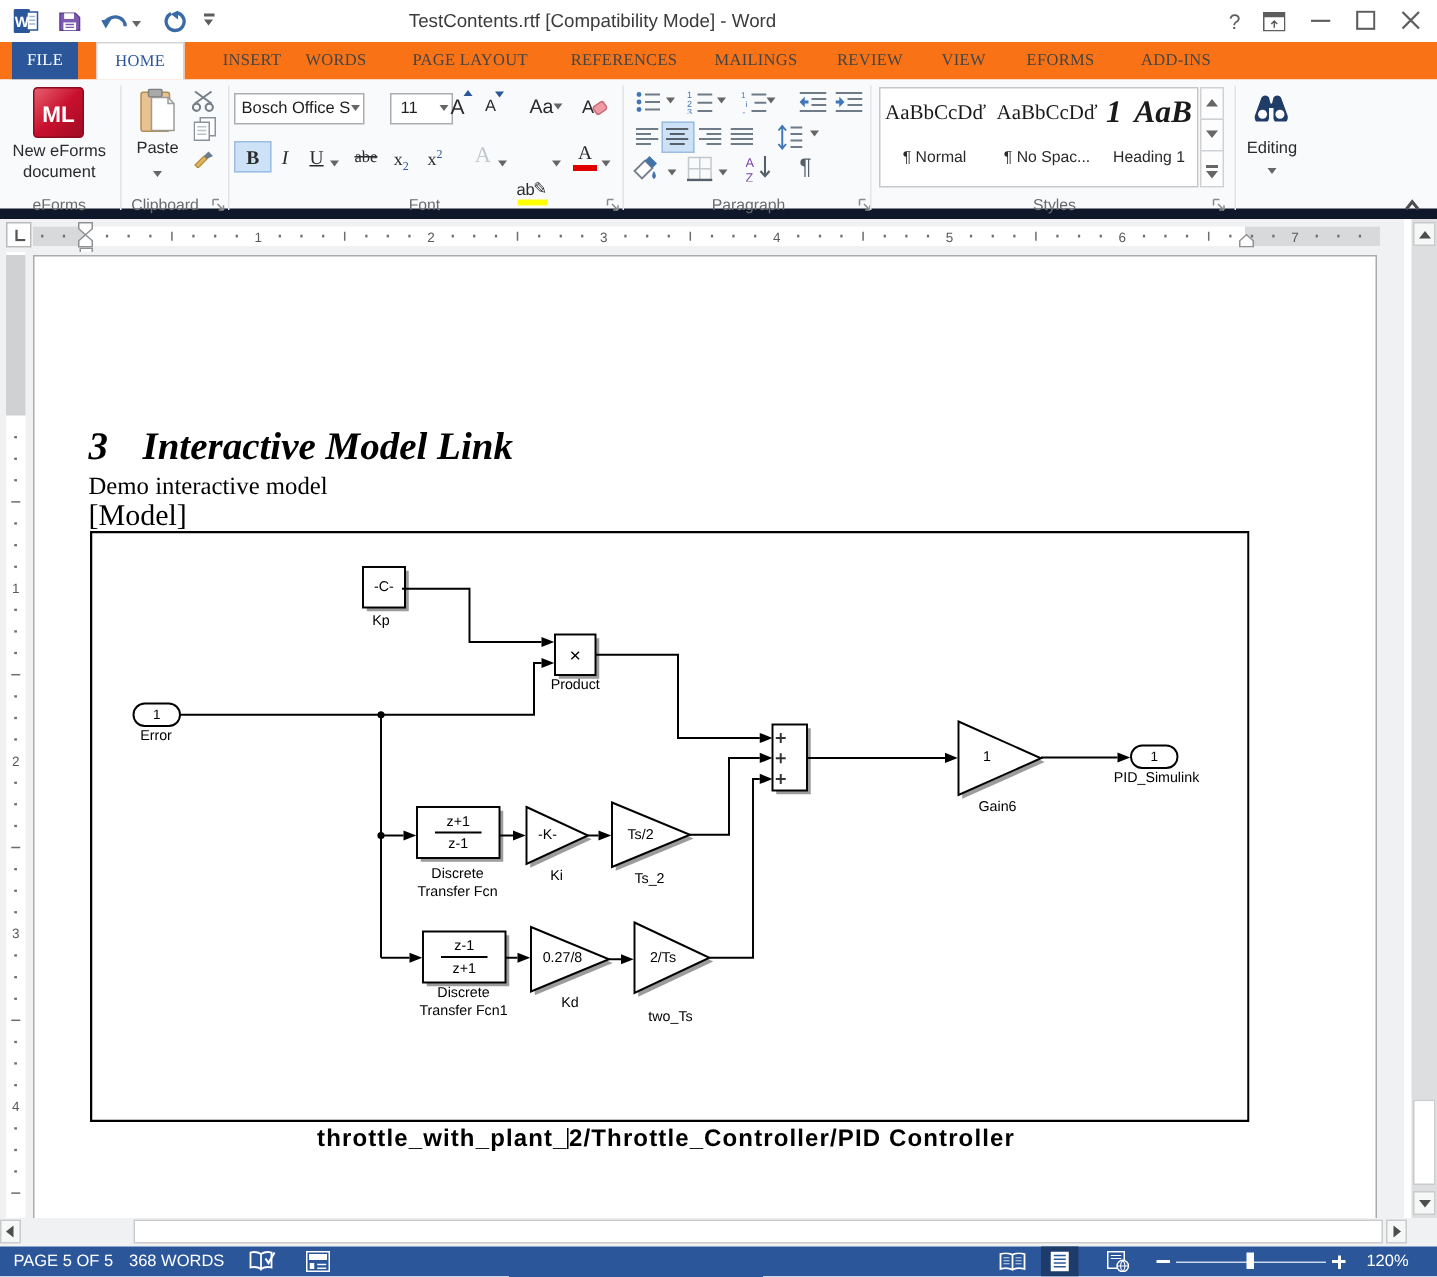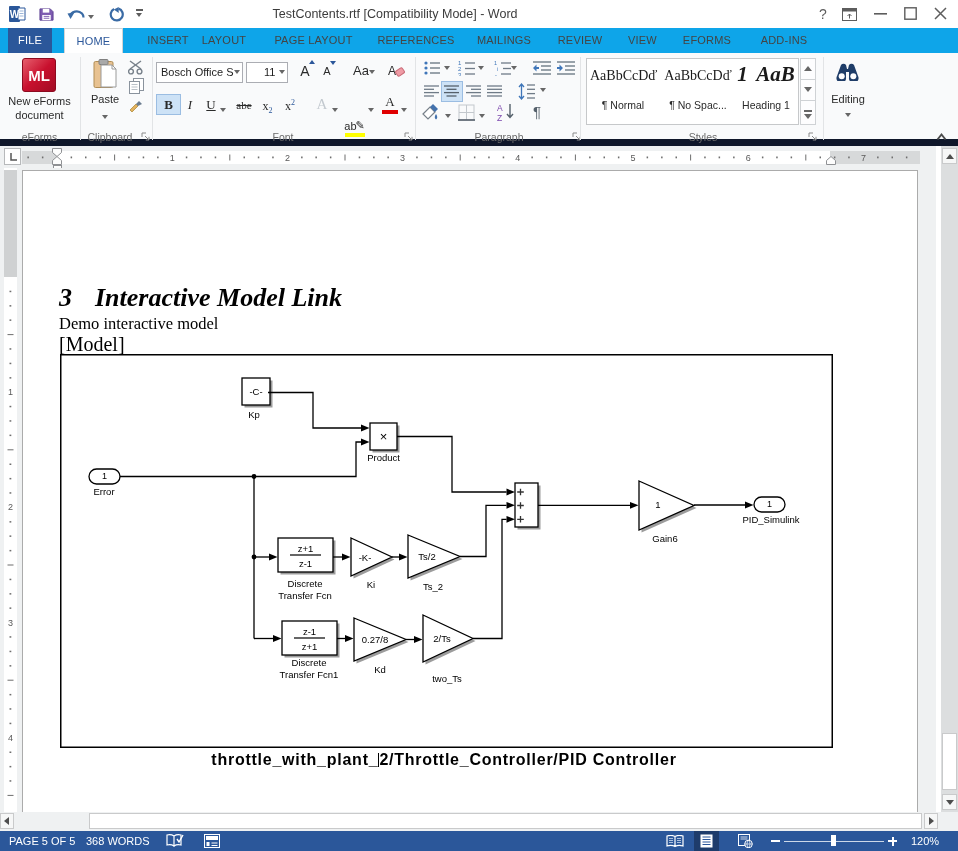--- a/index.html
+++ b/index.html
@@ -6,21 +6,21 @@
 html,body { width:958px; height:851px; overflow:hidden; }
 body { font-family:"Liberation Sans", sans-serif; position:relative; background:#fff; }
 .abs { position:absolute; }
 
 
 #titlebar { position:absolute; left:0; top:0; width:958px; height:28px; background:#fff; }
 #title-text { position:absolute; top:7px; left:0; width:790px; text-align:center; font-size:12.5px; color:#3b3b3b; }
 .winbtn { position:absolute; top:6px; color:#5d5d5d; font-size:13px; width:22px; text-align:center; }
 
 
-#tabrow { position:absolute; left:0; top:28px; width:958px; height:25px; background:#0ea5e9; }
+#tabrow { position:absolute; left:0; top:28px; width:958px; height:25px; background:#f97316;font-family:Liberation Serif, serif; }
 .tab { position:absolute; top:0; height:25px; line-height:25px; font-size:11px; color:#444; text-align:center; letter-spacing:0.2px; }
 #tab-file { left:8px; width:44px; background:#2b579a; color:#fff; }
 #tab-home { background:#fff; color:#2b579a; border:1px solid #d4d4d4; border-bottom:none; z-index:3; }
 
 
 #ribbon { position:absolute; left:0; top:53px; width:958px; height:93px; background:#f9fafb; border-bottom:7px solid #0f172a; }
 .gsep { position:absolute; top:4px; height:83px; width:1px; background:#e2e4e6; }
 .glabel { position:absolute; top:78px; height:14px; font-size:10.5px; color:#6a6a6a; text-align:center; }
 .launcher { position:absolute; top:79px; width:10px; height:10px; }
 .launcher svg { display:block; }
@@ -103,21 +103,21 @@
     <svg class="abs" style="left:934px;top:7px;" width="13" height="13" viewBox="0 0 13 13">
         <path d="M1 1 L12 12 M12 1 L1 12" stroke="#5d5d5d" stroke-width="1.5"></path>
       </svg>
   </div>
 </div>
 
 <div id="tabrow">
   <div class="tab" id="tab-file">FILE</div>
   <div class="tab" id="tab-home" style="left:64px; width:59px;">HOME</div>
   <div class="tab" style="left:130px; width:52px;margin-left:12px;">INSERT</div>
-  <div class="tab" style="left:197px; width:54px;">LAYOUT</div>
+  <div class="tab" style="left:197px; width:54px;">WORDS</div>
   <div class="tab" style="left:266px; width:95px;">PAGE LAYOUT</div>
   <div class="tab" style="left:372px; width:88px;">REFERENCES</div>
   <div class="tab" style="left:470px; width:68px;">MAILINGS</div>
   <div class="tab" style="left:551px; width:58px;">REVIEW</div>
   <div class="tab" style="left:620px; width:45px;">VIEW</div>
   <div class="tab" style="left:676px; width:62px;">EFORMS</div>
   <div class="tab" style="left:749px; width:70px;">ADD-INS</div>
 </div>
 
 <div id="ribbon">
@@ -171,21 +171,21 @@
   </svg>
   <div class="glabel" style="left:81px;width:58px;">Clipboard</div>
   <div class="launcher" style="left:141px;">
       <svg width="10" height="10" viewBox="0 0 10 10">
         <path d="M1 1 v4 M1 1 h4 M4 4 l4 4 M8 8 v-3.2 M8 8 h-3.2" stroke="#8a8a8a" fill="none"></path>
       </svg>
     </div>
   <div class="gsep" style="left:152px;"></div>
 
   <div class="combo" style="left:156px;top:9px;width:87px;height:21px;line-height:19px;padding-left:4px;">Bosch Office S<span class="arr darr"></span></div>
-  <div class="combo" style="left:246px;top:9px;width:42px;height:21px;line-height:19px;padding-left:17px;">11<span class="arr darr"></span></div>
+  <div class="combo" style="left:260px;top:9px;width:42px;height:21px;line-height:19px;padding-left:6px;">11<span class="arr darr"></span></div>
   <div class="rbtn" style="left:295px;top:10px;width:20px;font-size:14px;">A<span style="position:absolute;top:-3px;right:0px;width:0;height:0;border-left:3px solid transparent;border-right:3px solid transparent;border-bottom:4px solid #2b579a;"></span></div>
   <div class="rbtn" style="left:317px;top:12px;width:20px;font-size:11px;">A<span style="position:absolute;top:-4px;right:1px;width:0;height:0;border-left:3px solid transparent;border-right:3px solid transparent;border-top:4px solid #2b579a;"></span></div>
   <div class="rbtn" style="left:348px;top:10px;width:26px;font-size:13px;">Aa</div>
     <div class="abs" style="left:369px;top:9px;"><span class="darr"></span></div>
 
   <svg class="abs" style="left:388px;top:11px;" width="17" height="15" viewBox="0 0 17 15">
     <text x="0" y="11" font-size="12" fill="#2a2a2a" font-family="Liberation Sans">A</text>
     <rect x="8" y="5" width="8" height="6" rx="1.5" fill="#ef9ba5" stroke="#c96b77" transform="rotate(-35 12 8)"></rect>
   </svg>
 

